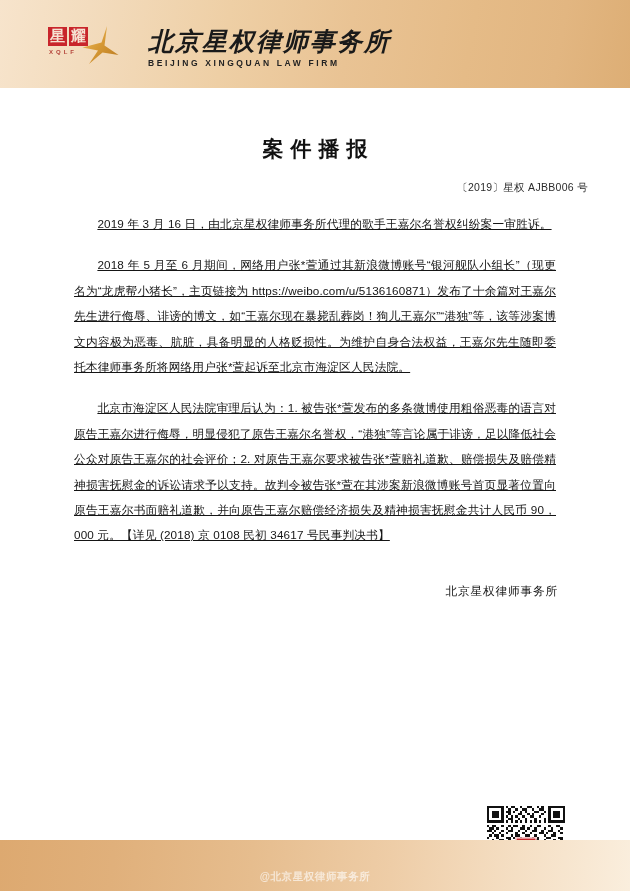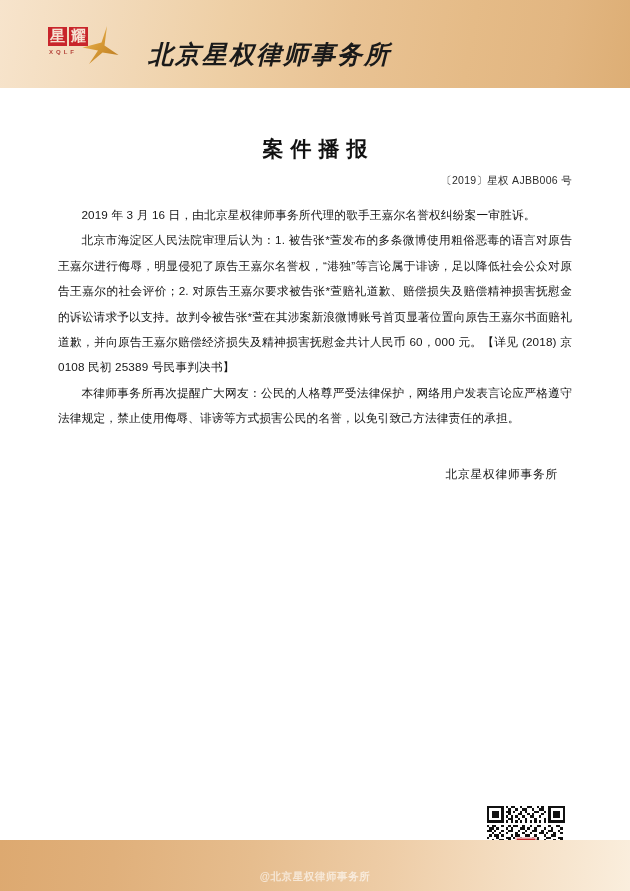--- a/index.html
+++ b/index.html
@@ -122,40 +122,41 @@
     font-family: "DejaVu Sans", "Liberation Sans", sans-serif;
     font-size: 21px;
     font-weight: 700;
     color: #111111;
     letter-spacing: 7px;
     padding-top: 47px;
     text-indent: 7px;
   }
 
   .doc-number {
-    margin-top: 11px;
-    padding-right: 58px;
+    margin-top: 18px;
+    padding-right: 42px;
     text-align: right;
     font-size: 10.5px;
     color: #2b2b2b;
     letter-spacing: 0.3px;
   }
 
   .body-copy {
     margin: 14px 58px 0 58px;
     font-size: 11.7px;
     line-height: 25.4px;
     color: #151515;
     text-align: justify;
     text-justify: inter-ideograph;
     letter-spacing: 0.15px;
   }
   .body-copy p {
-    margin: 0;
+    margin: 16px;
     text-indent: 2em;
+    text-decoration: underline;
   }
 
   .signature {
     margin-top: 30px;
     padding-right: 72px;
     text-align: right;
     font-size: 11.7px;
     line-height: 25.5px;
     color: #151515;
     letter-spacing: 0.8px;
@@ -251,35 +252,36 @@
             <stop offset="48%" stop-color="#d79a36"></stop>
             <stop offset="100%" stop-color="#b9781f"></stop>
           </linearGradient>
         </defs>
         <path d="M27 1 L21.5 17.5 L2.5 22.5 L18 25.5 L9 39 L22.5 27.5 L38.5 30 L24.5 20.5 Z" fill="url(#gstar)"></path>
       </svg>
     </div>
 
     <div class="firm-names">
       <div class="firm-cn">北京星权律师事务所</div>
+      <div class="firm-en">BEIJING XINGQUAN LAW FIRM</div>
     </div>
 
   </div>
 </div>
 
 <div class="doc">
 
   <div class="doc-title">案件播报</div>
 
   <div class="doc-number">〔2019〕星权 AJBB006 号</div>
 
   <div class="body-copy">
     <p>2019 年 3 月 16 日，由北京星权律师事务所代理的歌手王嘉尔名誉权纠纷案一审胜诉。</p>
-    <p>北京市海淀区人民法院审理后认为：1. 被告张*萱发布的多条微博使用粗俗恶毒的语言对原告王嘉尔进行侮辱，明显侵犯了原告王嘉尔名誉权，“港独”等言论属于诽谤，足以降低社会公众对原告王嘉尔的社会评价；2. 对原告王嘉尔要求被告张*萱赔礼道歉、赔偿损失及赔偿精神损害抚慰金的诉讼请求予以支持。故判令被告张*萱在其涉案新浪微博账号首页显著位置向原告王嘉尔书面赔礼道歉，并向原告王嘉尔赔偿经济损失及精神损害抚慰金共计人民币 60，000 元。【详见 (2018) 京 0108 民初 25389 号民事判决书】</p>
-    <p>本律师事务所再次提醒广大网友：公民的人格尊严受法律保护，网络用户发表言论应严格遵守法律规定，禁止使用侮辱、诽谤等方式损害公民的名誉，以免引致己方法律责任的承担。</p>
+    <p>2018 年 5 月至 6 月期间，网络用户张*萱通过其新浪微博账号“银河舰队小组长”（现更名为“龙虎帮小猪长”，主页链接为 https://weibo.com/u/5136160871）发布了十余篇对王嘉尔先生进行侮辱、诽谤的博文，如“王嘉尔现在暴毙乱葬岗！狗儿王嘉尔”“港独”等，该等涉案博文内容极为恶毒、肮脏，具备明显的人格贬损性。为维护自身合法权益，王嘉尔先生随即委托本律师事务所将网络用户张*萱起诉至北京市海淀区人民法院。</p>
+    <p>北京市海淀区人民法院审理后认为：1. 被告张*萱发布的多条微博使用粗俗恶毒的语言对原告王嘉尔进行侮辱，明显侵犯了原告王嘉尔名誉权，“港独”等言论属于诽谤，足以降低社会公众对原告王嘉尔的社会评价；2. 对原告王嘉尔要求被告张*萱赔礼道歉、赔偿损失及赔偿精神损害抚慰金的诉讼请求予以支持。故判令被告张*萱在其涉案新浪微博账号首页显著位置向原告王嘉尔书面赔礼道歉，并向原告王嘉尔赔偿经济损失及精神损害抚慰金共计人民币 90，000 元。【详见 (2018) 京 0108 民初 34617 号民事判决书】</p>
   </div>
 
   <div class="signature">
     <div>北京星权律师事务所</div>
   </div>
 
 
   <div class="qr-wrap">
     <div class="qr-canvas">
       <svg width="78" height="78" viewBox="0 0 33 33" shape-rendering="crispEdges" aria-hidden="true">

